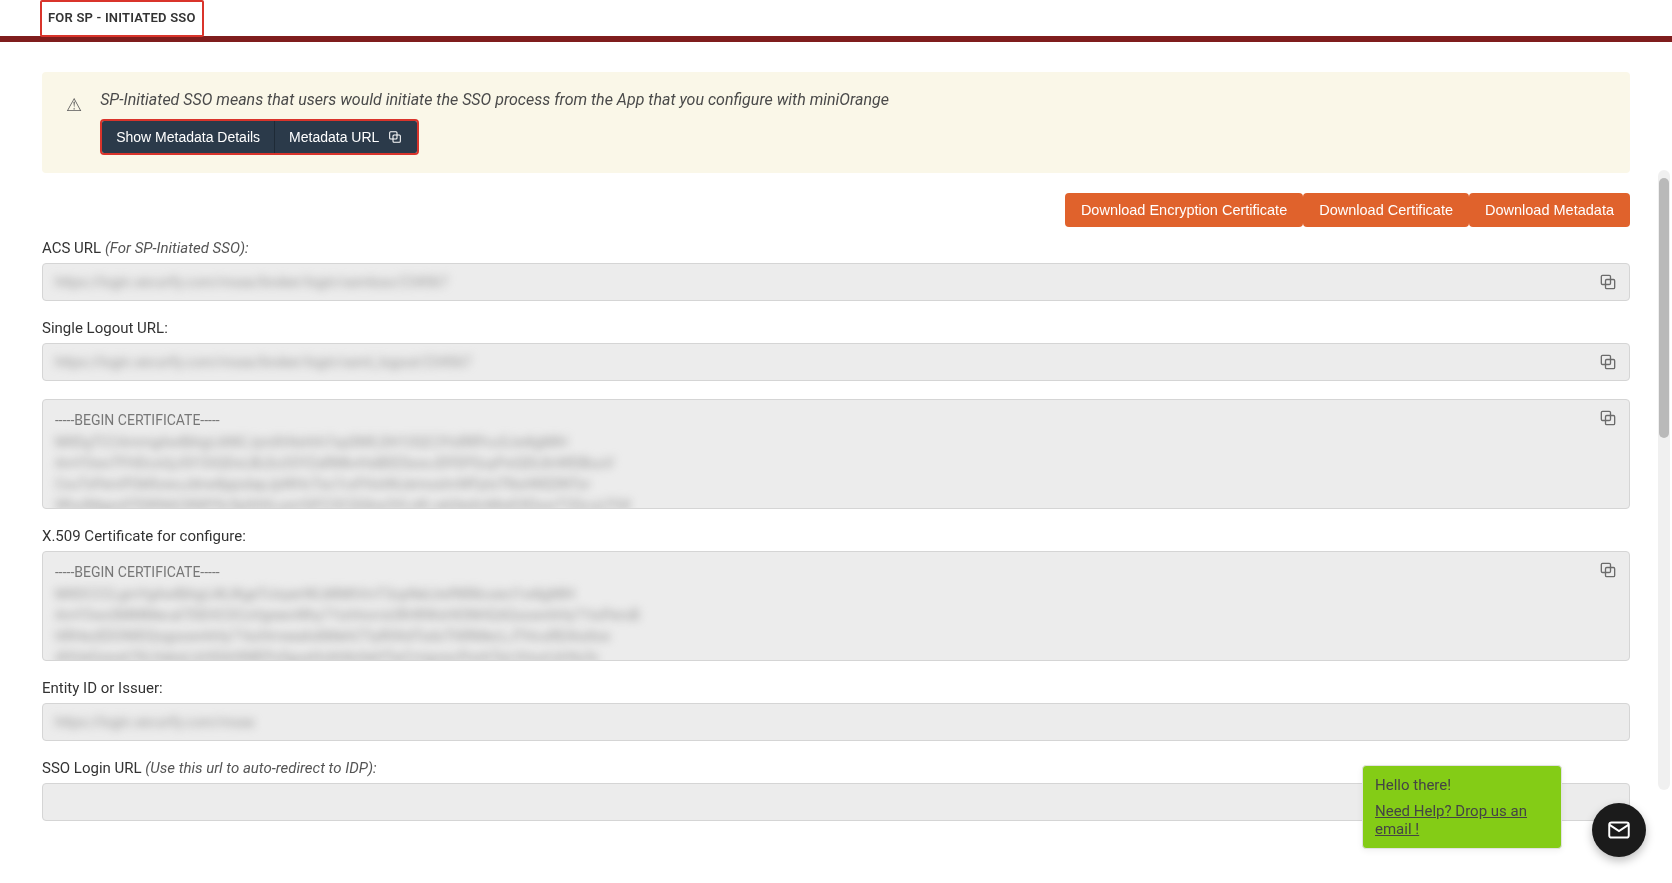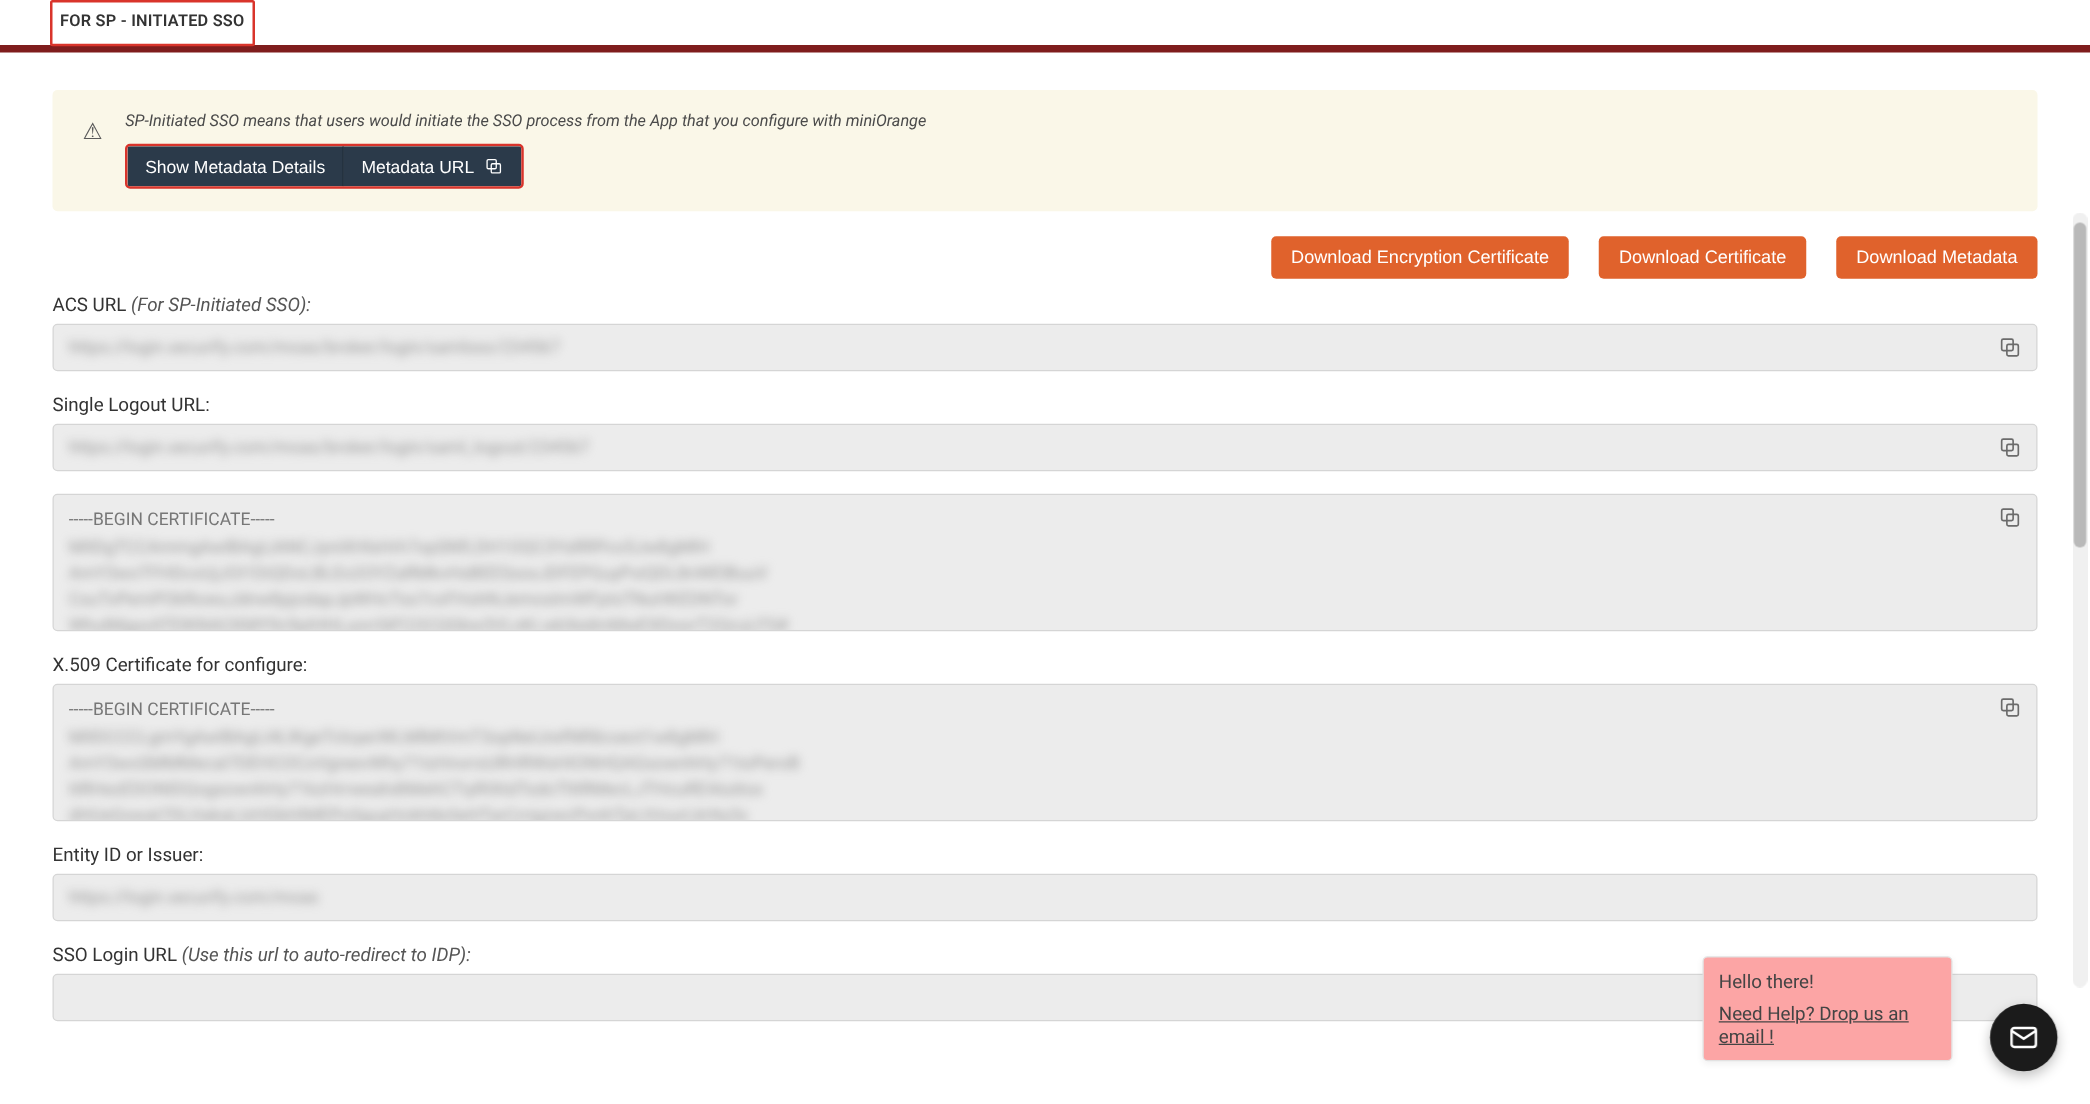--- a/index.html
+++ b/index.html
@@ -41,21 +41,21 @@
   .warn-icon {
     color: #5a5a5a;
     font-size: 18px;
     margin-top: 4px;
     flex-shrink: 0;
   }
   .info-body { flex: 1; }
   .info-text {
     font-style: italic;
     color: #4a4a4a;
-    font-size: 13px;
+    font-size: 16px;
     margin-bottom: 10px;
   }
   .btn-group {
     display: inline-flex;
     align-items: stretch;
     border: 2px solid #d9342b;
     border-radius: 4px;
     overflow: hidden;
     justify-content: space-between;
   }
@@ -73,21 +73,21 @@
   .btn-dark:first-child { border-right: 1px solid #1e2a36; }
   .copy-mini {
     width: 16px; height: 16px;
     fill: none;
     stroke: #ffffff;
     stroke-width: 1.6;
   }
   .download-row {
     display: flex;
     justify-content: flex-end;
-    gap: 24px;
+    gap: 0;
     margin: 20px 0 12px 0;
   }
   .btn-orange {
     background: #e0622c;
     color: #fff;
     border: none;
     border-radius: 4px;
     font-size: 14.5px;
     padding: 9px 16px;
     cursor: pointer;
@@ -157,21 +157,21 @@
     width: 20px; height: 20px;
     fill: none;
     stroke: currentColor;
     stroke-width: 1.6;
   }
   .chat-popup {
     position: fixed;
     right: 110px;
     bottom: 34px;
     width: 200px;
-    background: #fca5a5;
+    background: #84cc16;
     border: 1px solid #e2e2e2;
     border-radius: 4px;
     padding: 10px 12px;
     box-shadow: 0 2px 6px rgba(0,0,0,0.06);
     margin-top: 33px;
   }
   .chat-popup .line1 {
     font-size: 15px;
     color: #444;
     margin-bottom: 8px;

